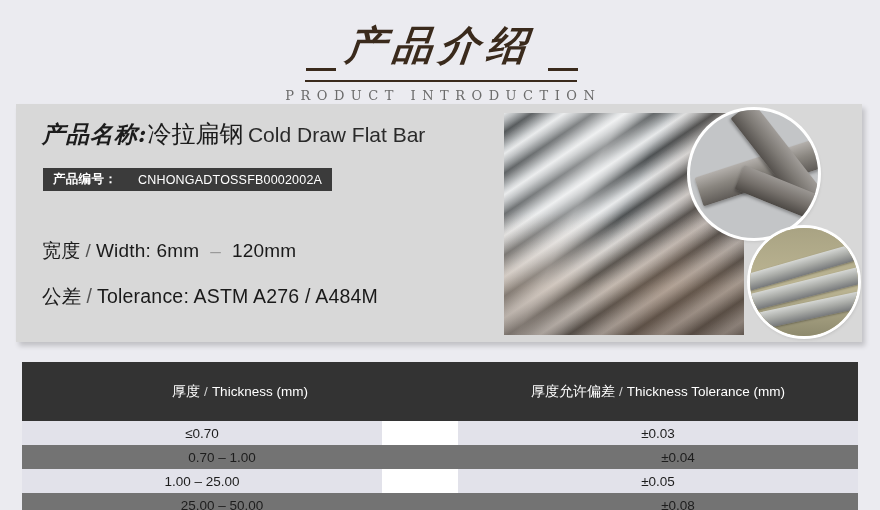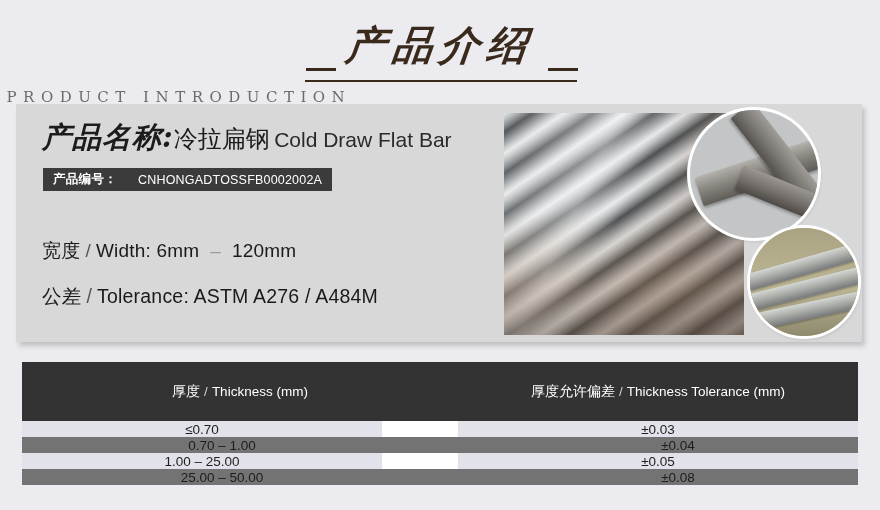--- a/index.html
+++ b/index.html
@@ -23,38 +23,38 @@
   .title-dash{
     position:absolute;top:60px;width:30px;height:3px;background:#3a2a1c;
   }
   #dash-left{left:306px;}
   #dash-right{left:548px;}
   #title-rule{
     position:absolute;left:305px;top:72px;width:272px;height:2px;
     background:#3a2a1c;
   }
   #title-en{
-    position:absolute;left:0;top:80px;width:880px;text-align:left;
+    position:absolute;left:0;top:80px;width:880px;text-align:center;
     font-family:"DejaVu Serif","Liberation Serif",serif;
-    font-size:15px;color:#6b6b6b;letter-spacing:6.5px;
+    font-size:13px;color:#6b6b6b;letter-spacing:6.5px;
     text-indent:6.5px;
   }
 
   
   #product-card{
     position:absolute;left:16px;top:104px;width:846px;height:238px;
     background:#d8d8d8;
     box-shadow:3px 4px 5px rgba(0,0,0,.18);
   }
   #product-name{
     position:absolute;left:26px;top:14px;white-space:nowrap;
   }
   #product-name .cn{
     font-family:"DejaVu Serif","Liberation Serif",serif;
-    font-size:29px;font-weight:700;font-style:italic;
+    font-size:23px;font-weight:700;font-style:italic;
     color:#1c1c1c;letter-spacing:1px;
   }
   #product-name .cn2{
     font-size:24px;font-weight:400;font-style:normal;
     color:#1c1c1c;letter-spacing:0;
     font-family:"Liberation Sans","DejaVu Sans",sans-serif;
   }
   #product-name .en{
     font-size:21px;color:#2a2a2a;font-weight:400;
     font-family:"Liberation Sans","DejaVu Sans",sans-serif;
@@ -155,21 +155,21 @@
     border-collapse:collapse;table-layout:fixed;
   }
   #spec-table th{
     background:#333333;color:#ffffff;
     font-size:13.5px;font-weight:400;height:27px;
     padding:16px;text-align:center;
   }
   #spec-table th .cn{font-size:14px;}
   #spec-table th .sl{color:#cfcfcf;margin:0 4px;}
   #spec-table td{
-    height:16px;padding:0;text-align:center;
+    height:24px;padding:0;text-align:center;
     font-size:13.5px;color:#1d1d1d;border:none;
   }
   #spec-table tr.odd td{background:#e2e2ea;}
   #spec-table tr.even td{background:#737373;padding-left:40px;}
   #spec-table tr.odd td.gap{background:#ffffff;}
   .colA{width:360px;}
   .colGap{width:76px;}
   .colB{width:400px;}
 </style>
 </head>

